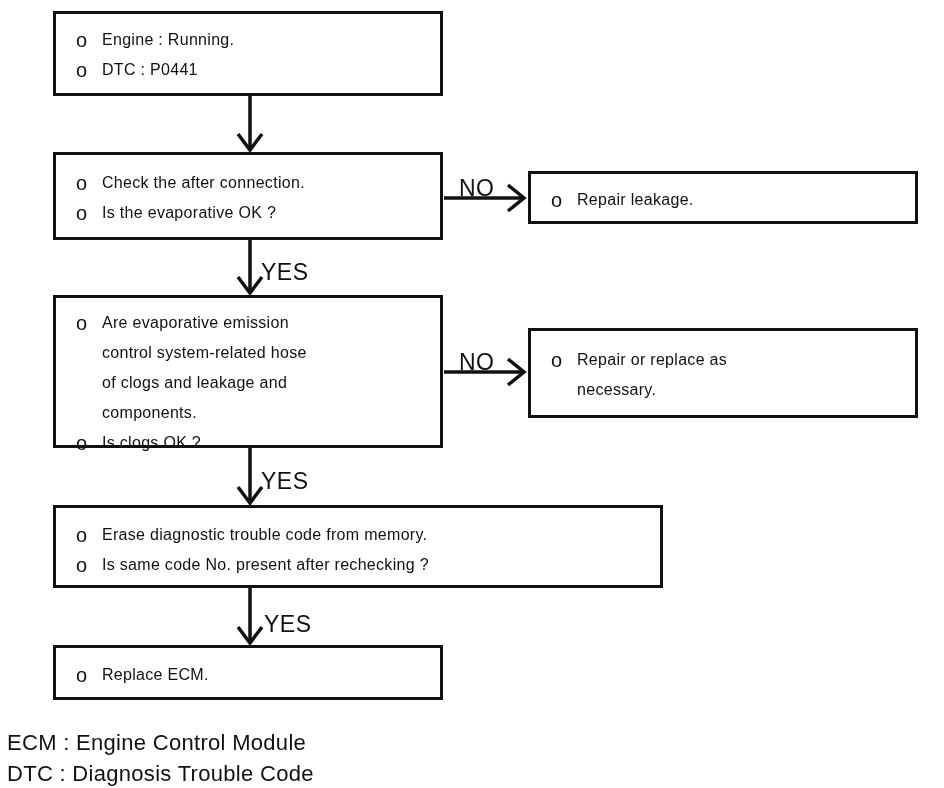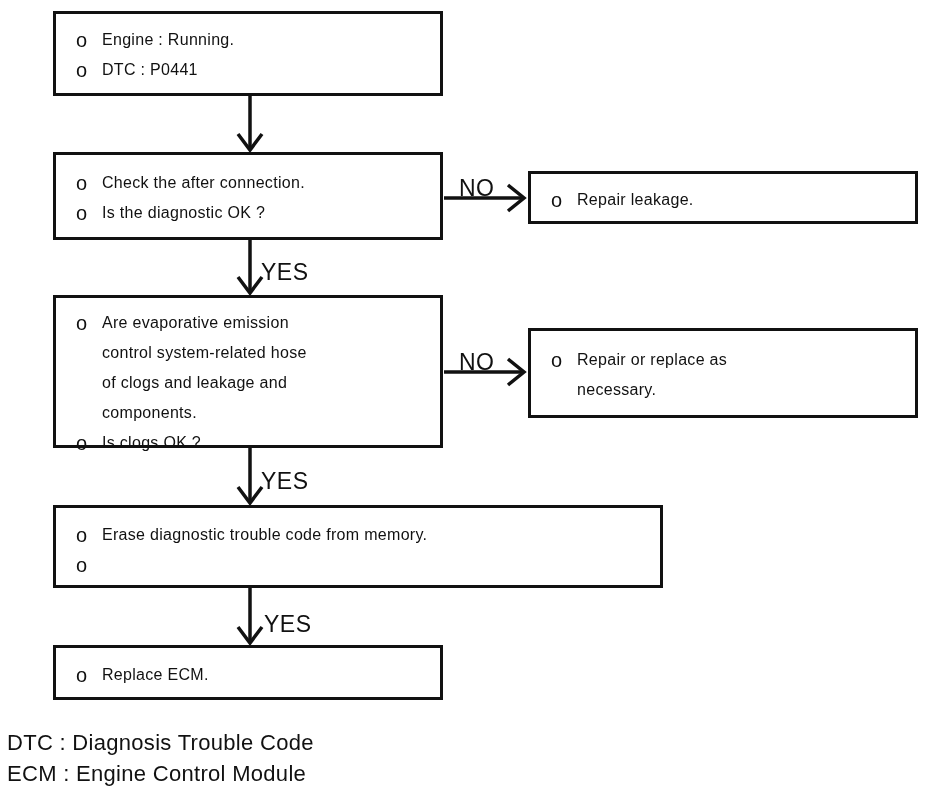--- a/index.html
+++ b/index.html
@@ -90,21 +90,21 @@
     </div>
   </div>
 
   <div class="box" style="left:53px; top:152px; width:390px; height:88px; padding-top:13px;">
     <div class="row">
       <span class="bullet">o</span>
       <span class="btext">Check the after connection.</span>
     </div>
     <div class="row">
       <span class="bullet">o</span>
-      <span class="btext">Is the diagnostic OK ?</span>
+      <span class="btext">Is the evaporative OK ?</span>
     </div>
   </div>
 
   <div class="box" style="left:528px; top:171px; width:390px; height:53px; padding-top:11px;">
     <div class="row">
       <span class="bullet">o</span>
       <span class="btext">Repair leakage.</span>
     </div>
   </div>
 
@@ -130,34 +130,35 @@
     </div>
   </div>
 
   <div class="box" style="left:53px; top:505px; width:610px; height:83px; padding-top:12px;">
     <div class="row">
       <span class="bullet">o</span>
       <span class="btext">Erase diagnostic trouble code from memory.</span>
     </div>
     <div class="row">
       <span class="bullet">o</span>
+      <span class="btext">Is same code No. present after rechecking ?</span>
     </div>
   </div>
 
   <div class="box" style="left:53px; top:645px; width:390px; height:55px; padding-top:12px;">
     <div class="row">
       <span class="bullet">o</span>
       <span class="btext">Replace ECM.</span>
     </div>
   </div>
 
   <div class="edge-label" style="left:459px; top:167px;">NO</div>
   <div class="edge-label" style="left:261px; top:251px;">YES</div>
   <div class="edge-label" style="left:459px; top:341px;">NO</div>
   <div class="edge-label" style="left:261px; top:460px;">YES</div>
   <div class="edge-label" style="left:264px; top:603px;">YES</div>
 
   <div id="legend">
+    <div>ECM : Engine Control Module</div>
     <div>DTC : Diagnosis Trouble Code</div>
-    <div>ECM : Engine Control Module</div>
   </div>
 
 </div>
 
 </body></html>

